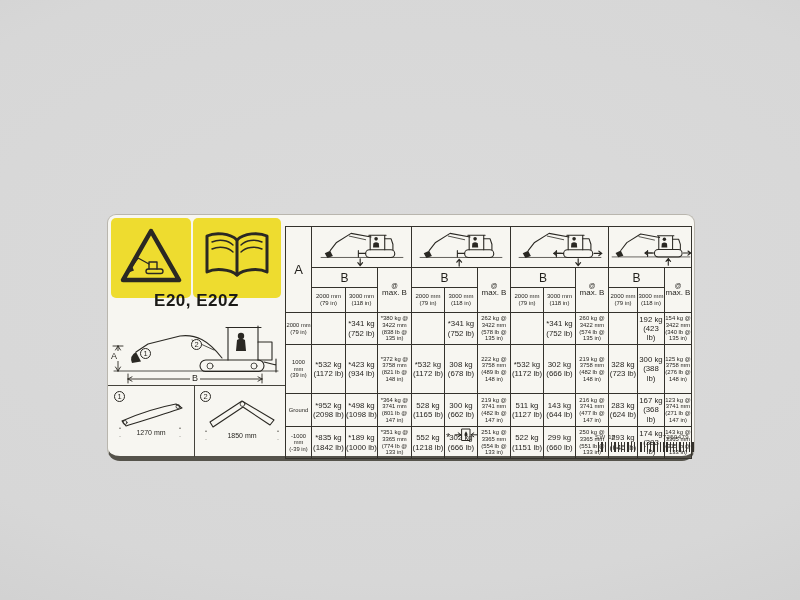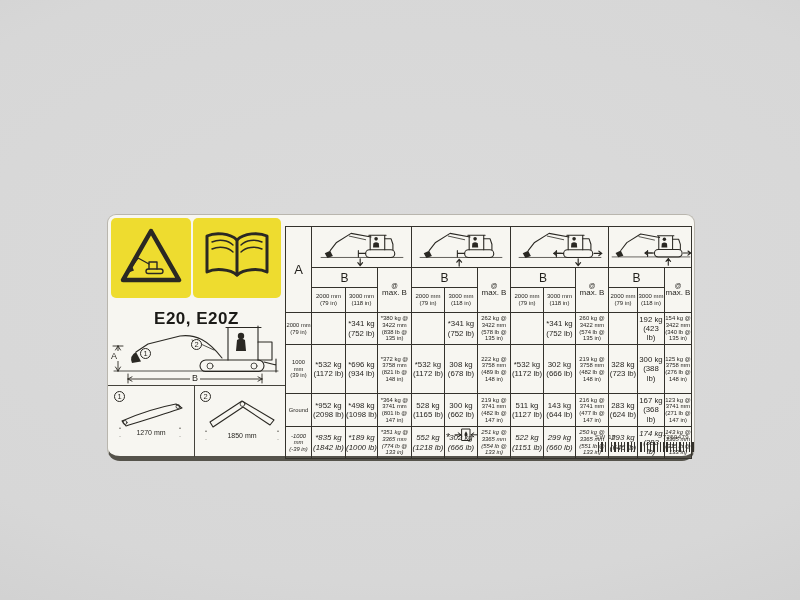--- a/index.html
+++ b/index.html
@@ -12,21 +12,21 @@
     position:absolute; left:107px; top:214px; width:588px; height:247px;
     background:#f7f6f1;
     border:1px solid #b9b6ae;
     border-bottom:5px solid #55534b;
     border-radius:9px 9px 13px 13px;
   }
   
   .warncell { position:absolute; background:#eedc2f; border-radius:5px; display:flex; align-items:center; justify-content:center; }
   .warncell.c1 { left:3px; top:3px; width:80px; height:80px; }
   .warncell.c2 { left:85px; top:3px; width:88px; height:80px; }
-  .model { position:absolute; left:0; top:94px; width:177px; text-align:center;
+  .model { position:absolute; left:0; top:76px; width:177px; text-align:center;
            font-size:17px; font-weight:bold; color:#1b1a17; letter-spacing:0.5px; }
   .diagwrap { position:absolute; left:2px; top:101px; width:173px; height:68px; }
   .callout { position:absolute; width:11px; height:11px; border:1px solid #2a2823; border-radius:50%;
              display:flex; align-items:center; justify-content:center; font-size:7.5px; color:#2a2823; background:#f7f6f1; }
   .dimlab { position:absolute; font-size:9px; color:#2a2823; background:#f7f6f1; padding:0 2px; }
   .optline-top { position:absolute; left:0; top:170px; width:177px; height:1px; background:#45433c; }
   .optline-mid { position:absolute; left:86px; top:170px; width:1px; height:72px; background:#45433c; }
   .optwidth { position:absolute; font-size:7px; color:#2a2823; text-align:center; background:#f7f6f1; }
   
   table.lift { position:absolute; left:177px; top:11px; border-collapse:collapse; table-layout:fixed; width:406px; }
@@ -37,21 +37,21 @@
   .corner { font-size:13px; border-right-width:1.8px !important; }
   .rowhdr { font-size:5.8px; line-height:1.15; white-space:pre-line; border-right-width:1.8px !important; }
   .pictcell svg { display:block; margin:0 auto; }
   .bhdr { font-size:12px; }
   .maxbhdr { font-size:8px; line-height:1.1; }
   .maxbhdr .at { font-size:6.5px; display:block; }
   .colhdr { font-size:6px; line-height:1.2; white-space:pre-line; }
   .cell { font-size:7.8px; line-height:1.18; white-space:pre-line; }
   .maxb { font-size:5.9px; line-height:1.12; white-space:pre-line; }
   tr.r1 { height:41px; } tr.r2 { height:20px; } tr.r3 { height:25px; }
-  tr.d1 { height:32px; } tr.d2 { height:49px; } tr.d3 { height:33px; } tr.d4 { height:32px;font-style:italic; }
+  tr.d1 { height:32px; } tr.d2 { height:49px; } tr.d3 { height:33px; } tr.d4 { height:32px; }
   
   .footnote { position:absolute; left:338px; top:212px; display:flex; align-items:center; gap:3px; }
   .footnote .star { font-size:11px; color:#2a2823; }
   .swcode { position:absolute; left:487px; top:219px; font-size:6px; color:#3a3832; letter-spacing:0.6px; }
   .partnum { position:absolute; right:5px; top:219px; font-size:6px; color:#3a3832; letter-spacing:0.4px; }
   .barcode { position:absolute; left:490px; top:227px; width:96px; height:10px;
     background: repeating-linear-gradient(90deg,
       #33312c 0 1.5px, transparent 1.5px 3px,
       #33312c 3px 5.5px, transparent 5.5px 7px,
       #33312c 7px 7.8px, transparent 7.8px 10.5px,
@@ -267,21 +267,21 @@
 3422 mm
 (340 lb @
 135 in)</td>
       </tr>
       <tr class="d2">
         <th class="rowhdr">1000
 mm
 (39 in)</th>
         <td class="cell">*532 kg
 (1172 lb)</td>
-        <td class="cell">*696 kg
+        <td class="cell">*423 kg
 (934 lb)</td>
         <td class="maxb">*372 kg @
 3758 mm
 (821 lb @
 148 in)</td>
         <td class="cell gs">*532 kg
 (1172 lb)</td>
         <td class="cell">308 kg
 (678 lb)</td>
         <td class="maxb">222 kg @

